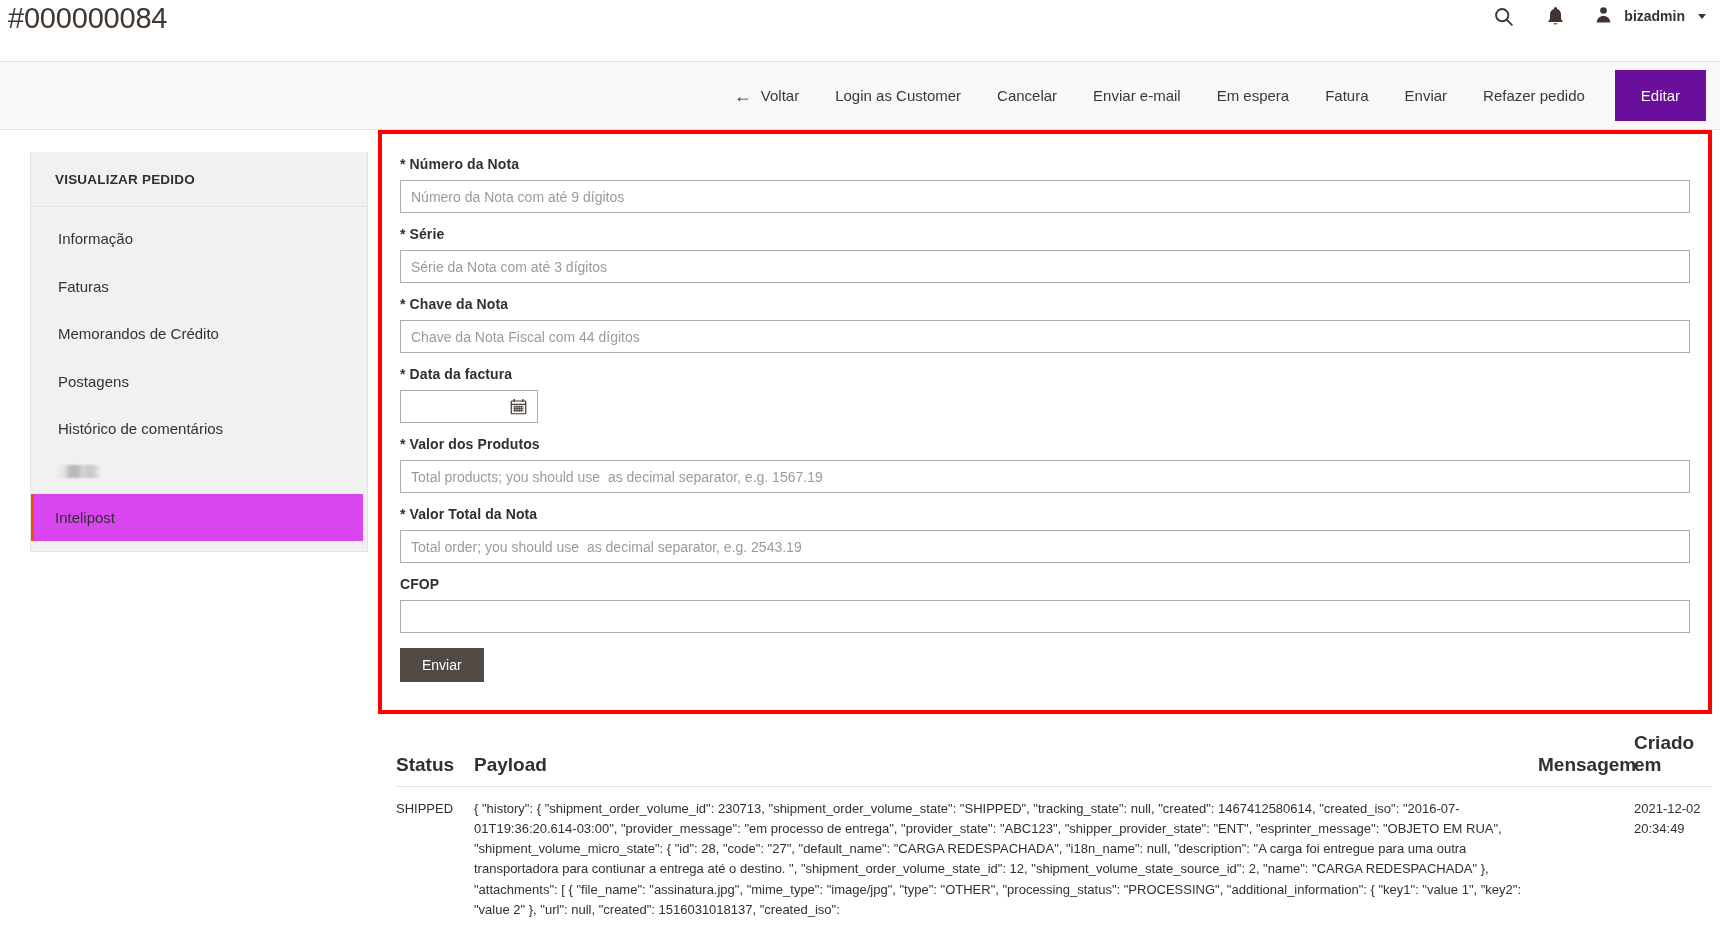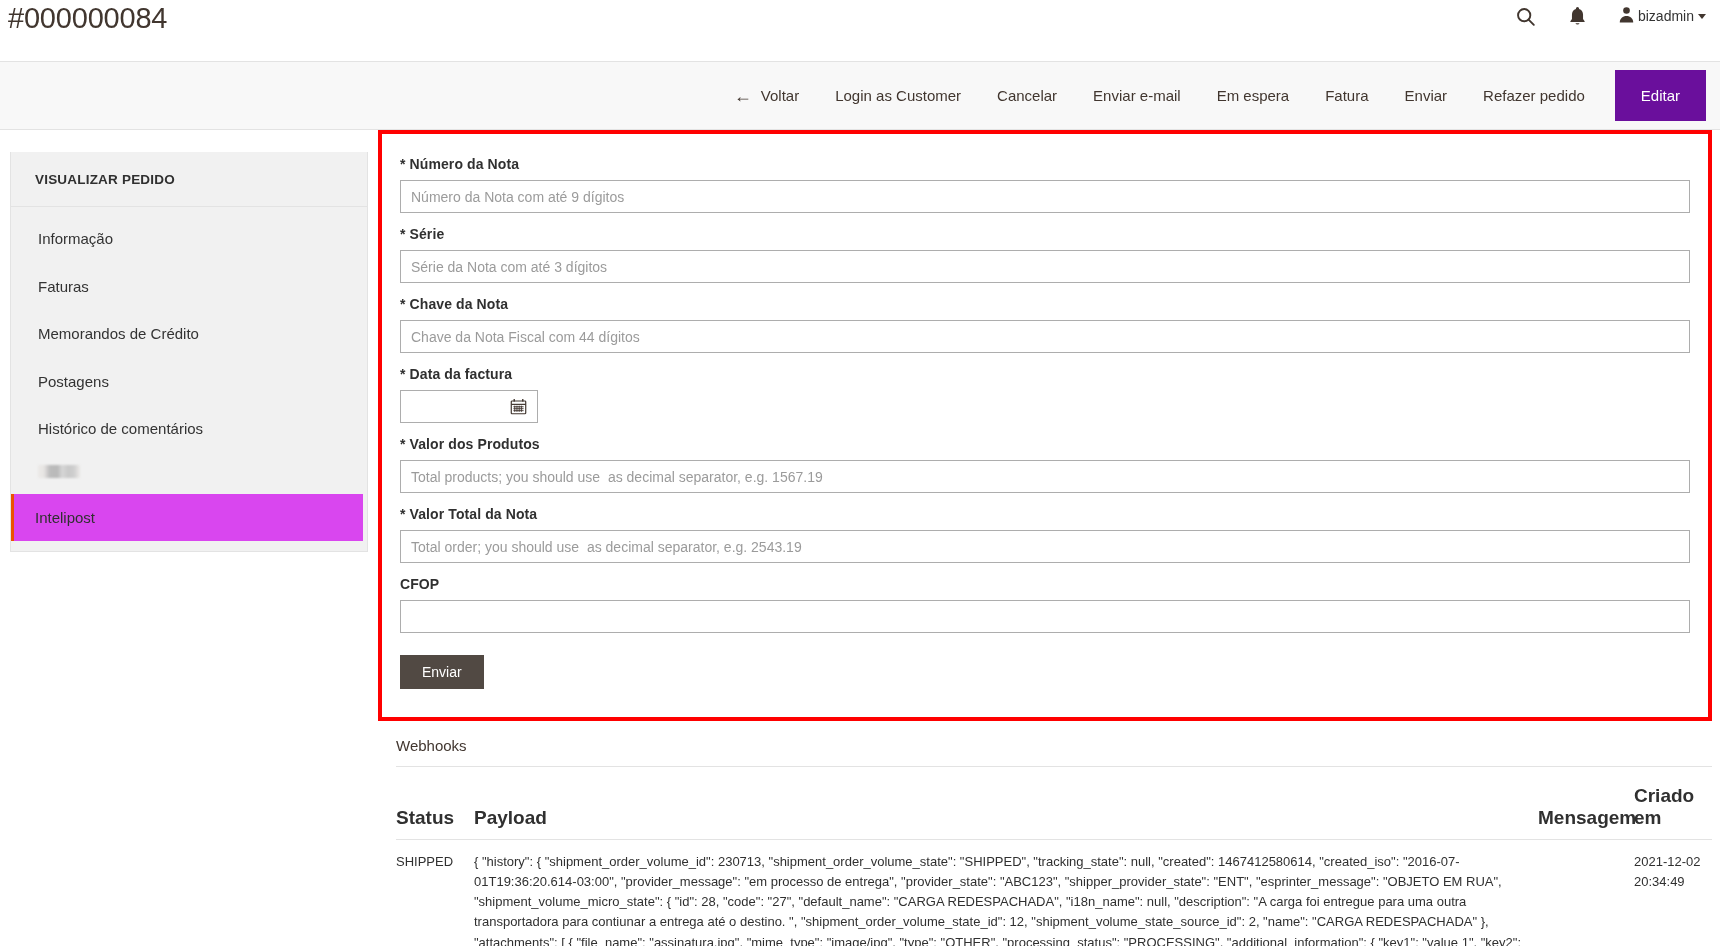--- a/index.html
+++ b/index.html
@@ -37,23 +37,24 @@
     align-items: center;
     gap: 26px;
   }
   .hdr-icon {
     width: 26px; height: 26px;
     display: flex; align-items: center; justify-content: center;
     color: #41362f;
     cursor: pointer;
   }
   .admin-user {
-    display: flex; align-items: center; gap: 2px;
+    display: flex; align-items: center; gap: 11px;
     font-size: 14px; color: #333333;
     cursor: pointer;
+    font-weight: bold;
   }
   .admin-user .caret {
     width: 0; height: 0;
     border-left: 4.5px solid transparent;
     border-right: 4.5px solid transparent;
     border-top: 5px solid #41362f;
     margin-left: 2px;
   }
 
   
@@ -102,20 +103,21 @@
   
   .sidebar {
     width: 378px;
     flex: 0 0 378px;
     padding: 22px 10px 0 10px;
   }
   .sidebar-inner {
     background: #f1f1f1;
     border: 1px solid #e3e3e3;
     border-top: none;
+    margin-left: 20px;
   }
   .sidebar-title {
     font-size: 13.5px;
     font-weight: 700;
     color: #303030;
     letter-spacing: 0.2px;
     padding: 20px 24px 19px 24px;
     border-bottom: 1px solid #e3e3e3;
     background: #f1f1f1;
   }
@@ -152,21 +154,21 @@
     padding: 0 8px 0 0;
     min-width: 0;
   }
   .highlight-box {
     border: 4px solid #ff0000;
     padding: 22px 18px 28px 18px;
     background: #ffffff;
     margin: 0 0 0 0;
   }
   .field { margin-bottom: 13px; }
-  .field:last-of-type { margin-bottom: 14px; }
+  .field:last-of-type { margin-bottom: 7px; }
   .field-label {
     font-size: 14px;
     font-weight: 700;
     color: #303030;
     display: block;
     margin-bottom: 8px;
     letter-spacing: 0.1px;
   }
   .text-input {
     width: 100%;
@@ -335,21 +337,20 @@
                   <line x1="5.6" y1="9" x2="5.6" y2="16.3"></line>
                   <line x1="8.2" y1="9" x2="8.2" y2="16.3"></line>
                   <line x1="10.8" y1="9" x2="10.8" y2="16.3"></line>
                   <line x1="13.4" y1="9" x2="13.4" y2="16.3"></line>
                 </g>
               </svg>
             </button>
           </div></div><div class="field"><label class="field-label">* Valor dos Produtos</label><input type="text" class="text-input" placeholder="Total products; you should use  as decimal separator, e.g. 1567.19" style=""></div><div class="field"><label class="field-label">* Valor Total da Nota</label><input type="text" class="text-input" placeholder="Total order; you should use  as decimal separator, e.g. 2543.19" style=""></div><div class="field"><label class="field-label">CFOP</label><input type="text" class="text-input" placeholder="" style=""></div><button class="submit-btn">Enviar</button></div>
 
     <div class="webhooks-section">
-      <div class="webhooks-title">Webhooks</div>
       <table class="webhooks">
         <thead>
           <tr>
             <th class="col-status">Status</th>
             <th class="col-payload">Payload</th>
             <th class="col-msg">Mensagem</th>
             <th class="col-created">Criado em</th>
           </tr>
         </thead>
         <tbody id="webhooks-body">

